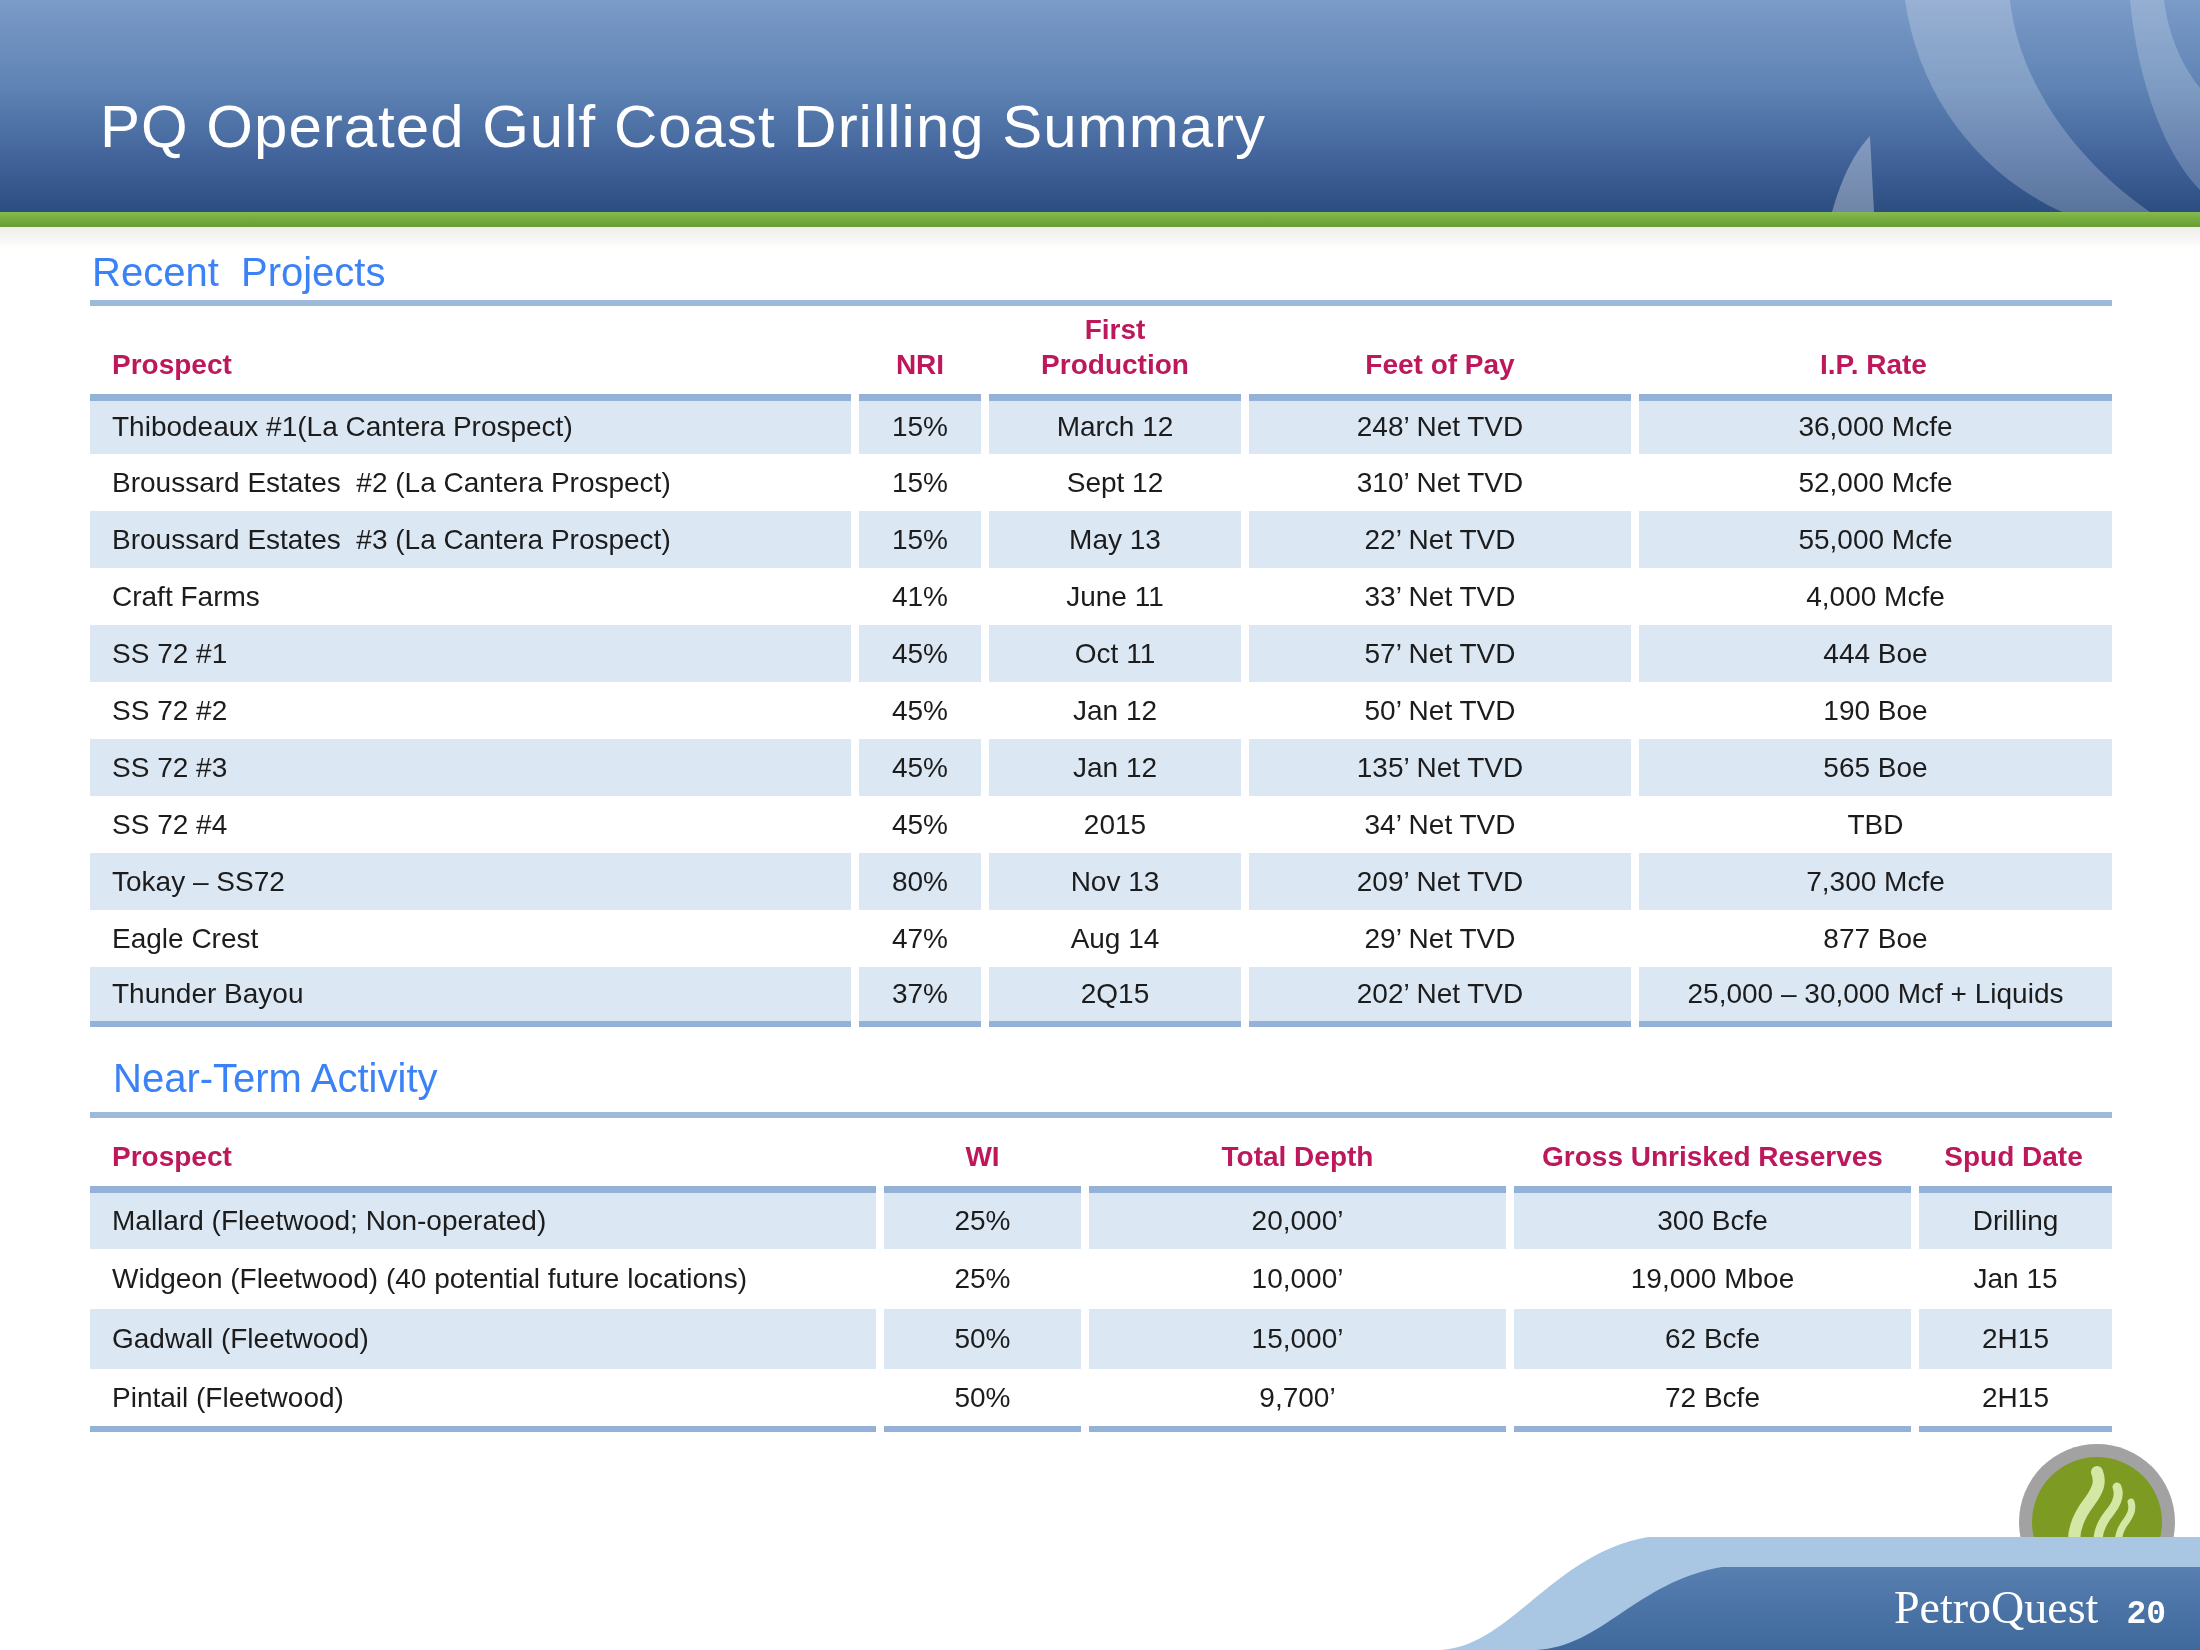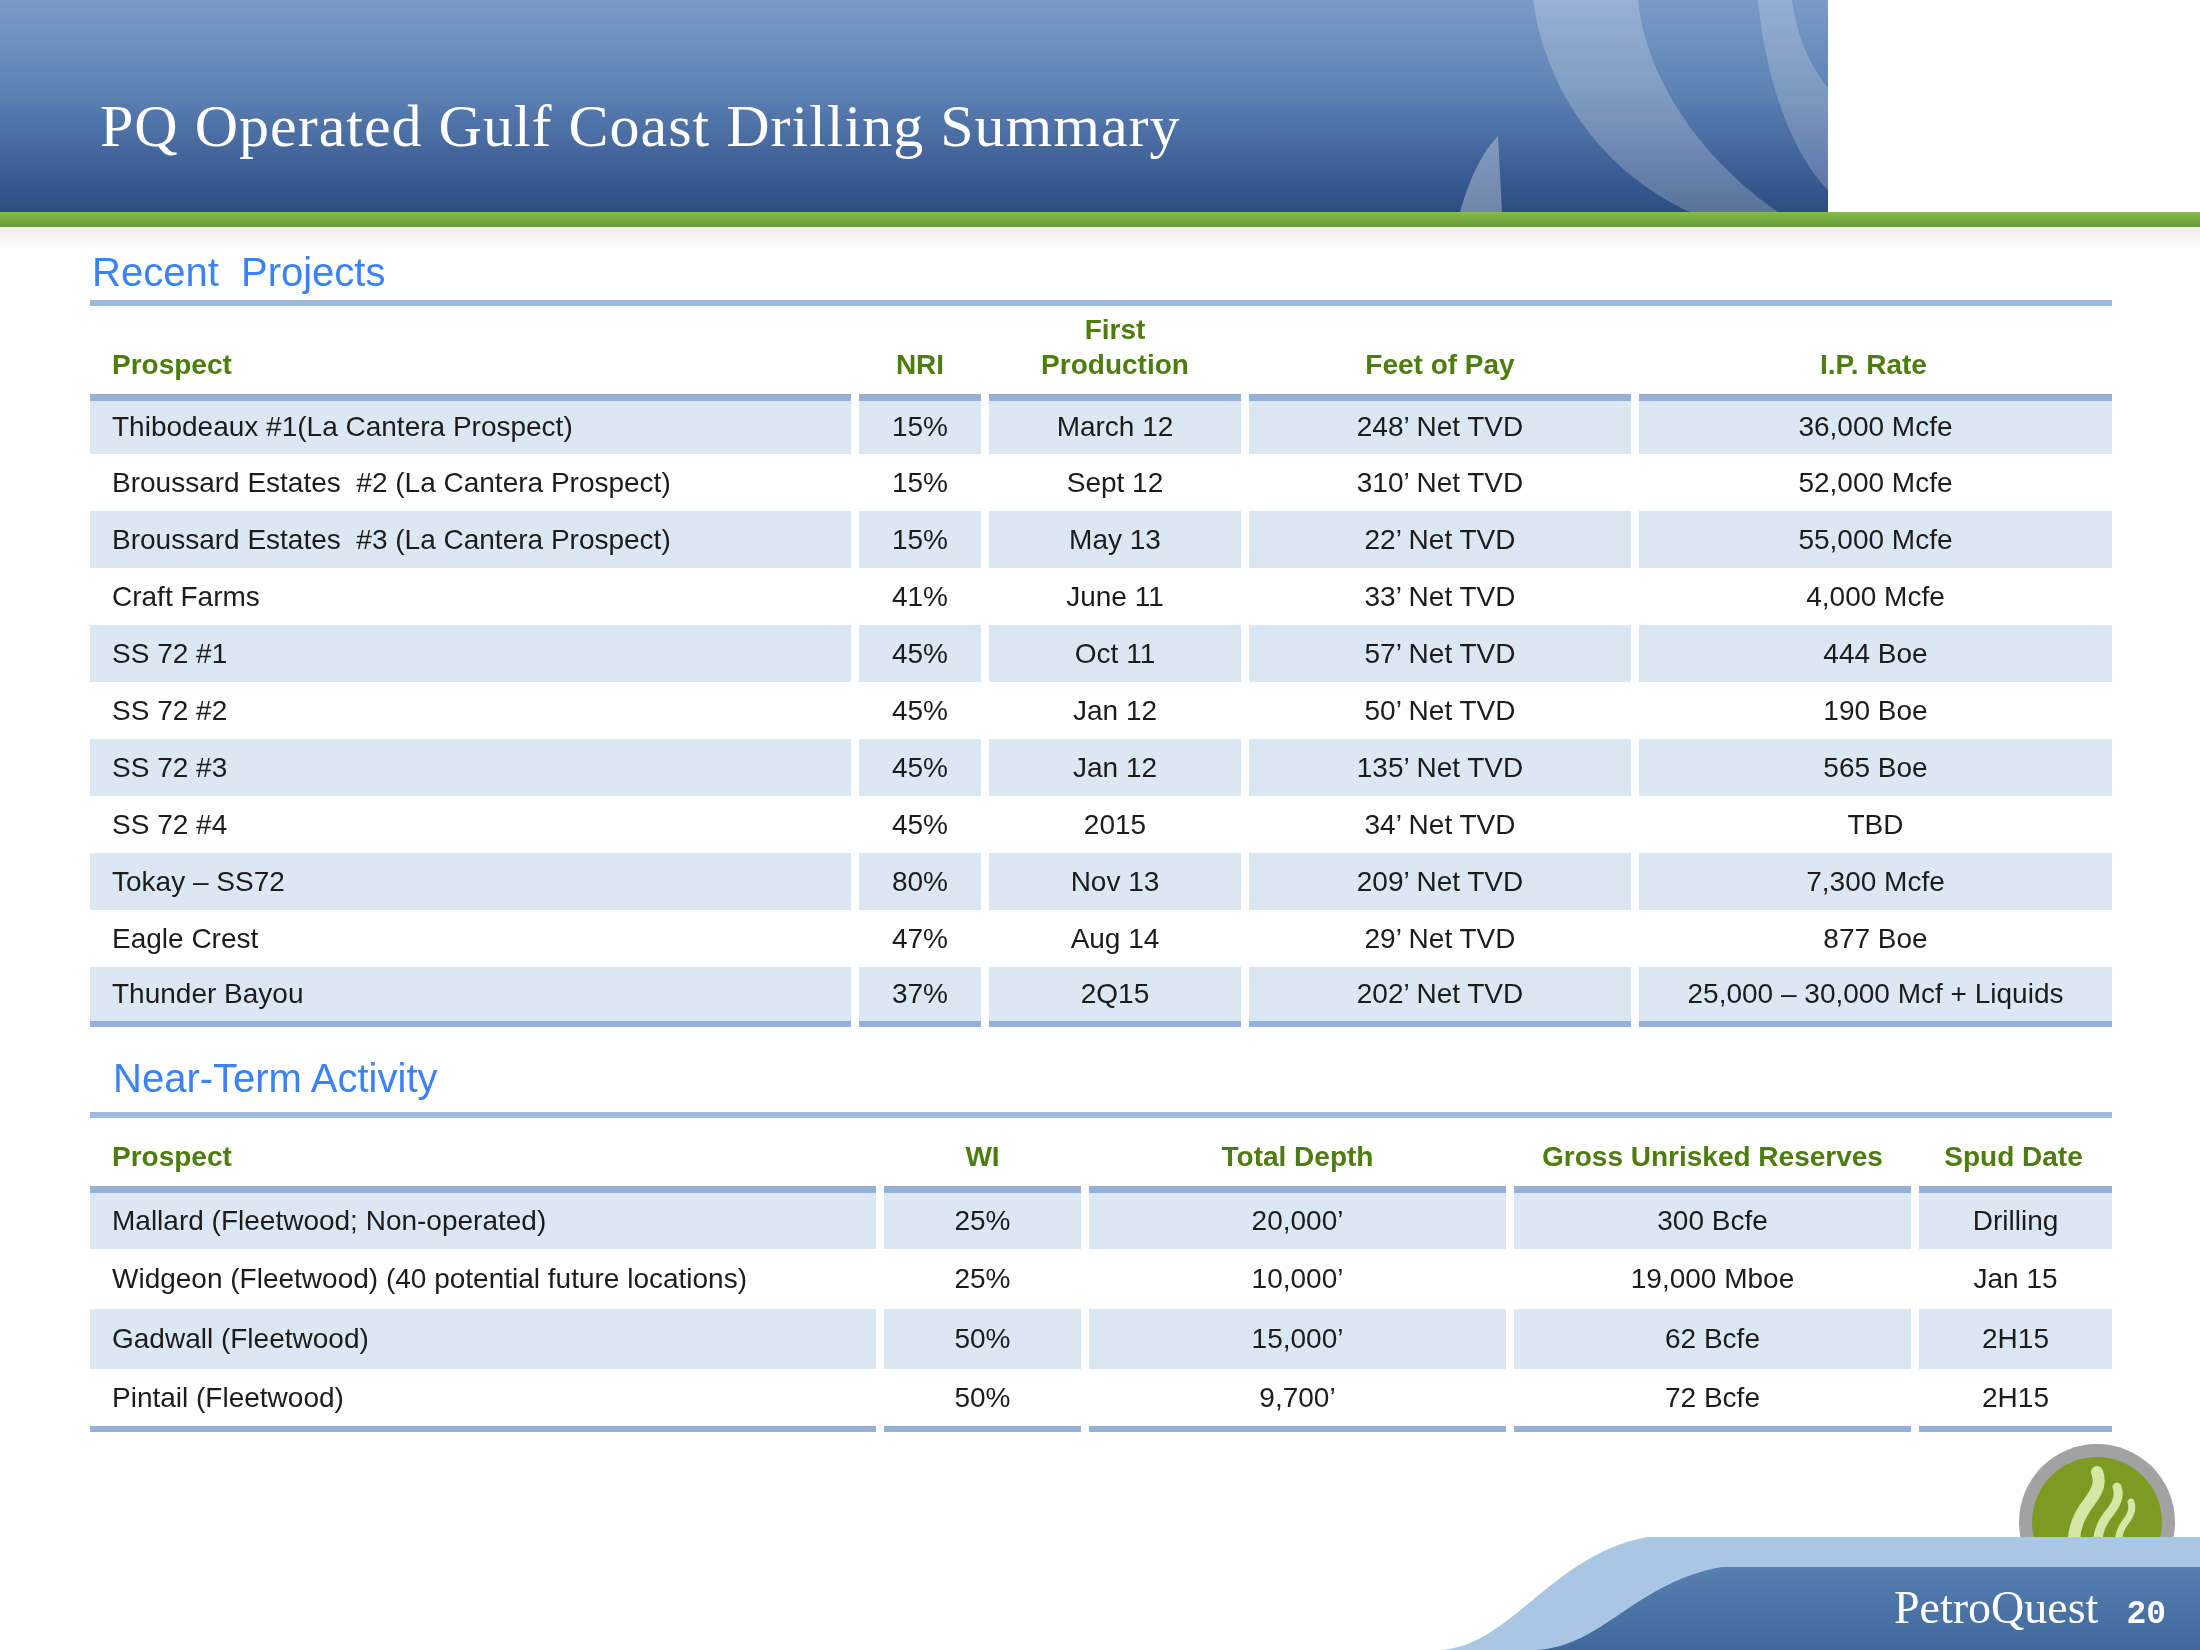--- a/index.html
+++ b/index.html
@@ -1,40 +1,40 @@
 <!DOCTYPE html>
 <html><head>
 <meta charset="utf-8">
 <style>
   html,body{margin:0;padding:0;background:#ffffff;}
   .slide{position:relative;width:2200px;height:1650px;overflow:hidden;background:#ffffff;
          font-family:"Liberation Sans",sans-serif;}
 
   
-  .header{position:absolute;top:0;left:0;width:1828px;height:212px;
-          background:linear-gradient(180deg,#7b9bc8 0%,#5f84b5 40%,#41639a 75%,#2b4d80 100%);font-family:Liberation Serif, serif;}
+  .header{position:absolute;top:0;left:0;width:2200px;height:212px;
+          background:linear-gradient(180deg,#7b9bc8 0%,#5f84b5 40%,#41639a 75%,#2b4d80 100%);}
   .swoosh{position:absolute;top:0;right:0;height:212px;width:520px;}
   .slide-title{position:absolute;left:100px;top:92px;color:#ffffff;font-size:60px;
                font-weight:400;letter-spacing:1px;white-space:pre;}
   .green-bar{position:absolute;top:212px;left:0;width:2200px;height:15px;
              background:linear-gradient(180deg,#87b951 0%,#74ab3c 50%,#699d37 100%);}
   .under-shadow{position:absolute;top:227px;left:0;width:2200px;height:22px;
                 background:linear-gradient(180deg,#efedea,rgba(255,255,255,0));}
 
   
   .section-heading{position:absolute;color:#3b82f6;font-size:40px;font-weight:400;white-space:pre;}
   #recent-heading{left:92px;top:250px;}
   #near-heading{left:113px;top:1056px;}
 
   
   table{position:absolute;left:90px;width:2022px;border-collapse:collapse;table-layout:fixed;
         border-top:6px solid #9db9dc;border-bottom:6px solid #94b2d7;}
   #recent-table{top:300px;}
   #near-table{top:1112px;}
-  thead th{border-bottom:7px solid #94b2d7;font-size:28px;font-weight:bold;color:#4d7c0f;
+  thead th{border-bottom:7px solid #94b2d7;font-size:28px;font-weight:bold;color:#be185d;
            text-align:center;vertical-align:bottom;padding:0 6px 12px 6px;
            white-space:pre-line;line-height:1.25;}
   thead th:first-child{text-align:left;padding-left:22px;}
   #recent-table thead tr{height:94px;}
   #near-table thead tr{height:74px;}
   tbody td{font-size:28px;color:#1c1c1c;text-align:center;vertical-align:middle;padding:0 6px;}
   tbody td:first-child{text-align:left;padding-left:22px;white-space:pre;}
   tbody td + td{border-left:8px solid #ffffff;}
   tbody tr:nth-child(odd){background:#dce7f4;}
   #recent-table tbody tr{height:57px;}

